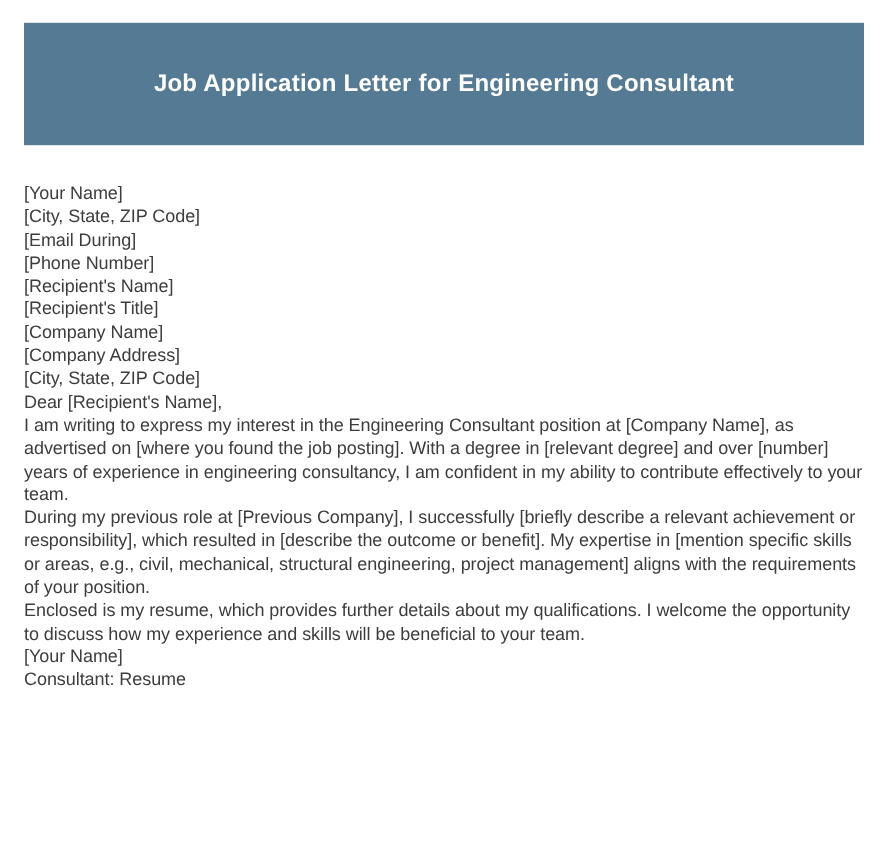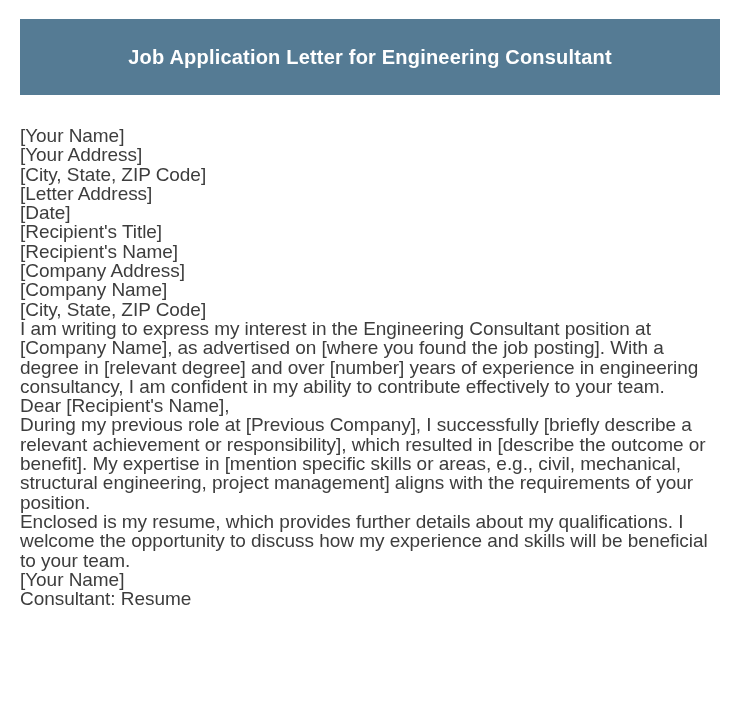--- a/index.html
+++ b/index.html
@@ -13,68 +13,67 @@
     font-family: "Liberation Sans", "DejaVu Sans", sans-serif;
     overflow: hidden;
   }
   .page {
     width: 740px;
     height: 705px;
     position: relative;
   }
   .banner {
     margin: 19px 20px 0 20px;
-    height: 76px;
+    height: 102px;
     background: var(--band, #557b94);
     display: flex;
     align-items: center;
     justify-content: center;
   }
   .banner h1 {
     margin: 0;
     color: var(--title, #ffffff);
     font-size: 20px;
     font-weight: 700;
     letter-spacing: 0.2px;
     white-space: nowrap;
   }
   .letter-body {
     margin: 31px 20px 0 20px;
     width: 700px;
     color: var(--text, #3d3d3d);
-    font-size: 19px;
+    font-size: 15px;
     line-height: 19.3px;
     letter-spacing: -0.05px;
   }
   .letter-body p {
     margin: 0;
     padding: 0;
   }
 </style>
 </head>
 <body>
 
 <div class="page">
 
   <div class="banner">
     <h1>Job Application Letter for Engineering Consultant</h1>
   </div>
 
   <div class="letter-body">
     <p>[Your Name]</p>
-    <p>[Your Address]</p>
     <p>[City, State, ZIP Code]</p>
-    <p>[Letter Address]</p>
-    <p>[Date]</p>
+    <p>[Email During]</p>
+    <p>[Phone Number]</p>
+    <p>[Recipient's Name]</p>
     <p>[Recipient's Title]</p>
-    <p>[Recipient's Name]</p>
+    <p>[Company Name]</p>
     <p>[Company Address]</p>
-    <p>[Company Name]</p>
     <p>[City, State, ZIP Code]</p>
+    <p>Dear [Recipient's Name],</p>
     <p>I am writing to express my interest in the Engineering Consultant position at [Company Name], as advertised on [where you found the job posting]. With a degree in [relevant degree] and over [number] years of experience in engineering consultancy, I am confident in my ability to contribute effectively to your team.</p>
-    <p>Dear [Recipient's Name],</p>
     <p>During my previous role at [Previous Company], I successfully [briefly describe a relevant achievement or responsibility], which resulted in [describe the outcome or benefit]. My expertise in [mention specific skills or areas, e.g., civil, mechanical, structural engineering, project management] aligns with the requirements of your position.</p>
     <p>Enclosed is my resume, which provides further details about my qualifications. I welcome the opportunity to discuss how my experience and skills will be beneficial to your team.</p>
     <p>[Your Name]</p>
     <p>Consultant: Resume</p>
   </div>
 
 </div>
 
 </body></html>

